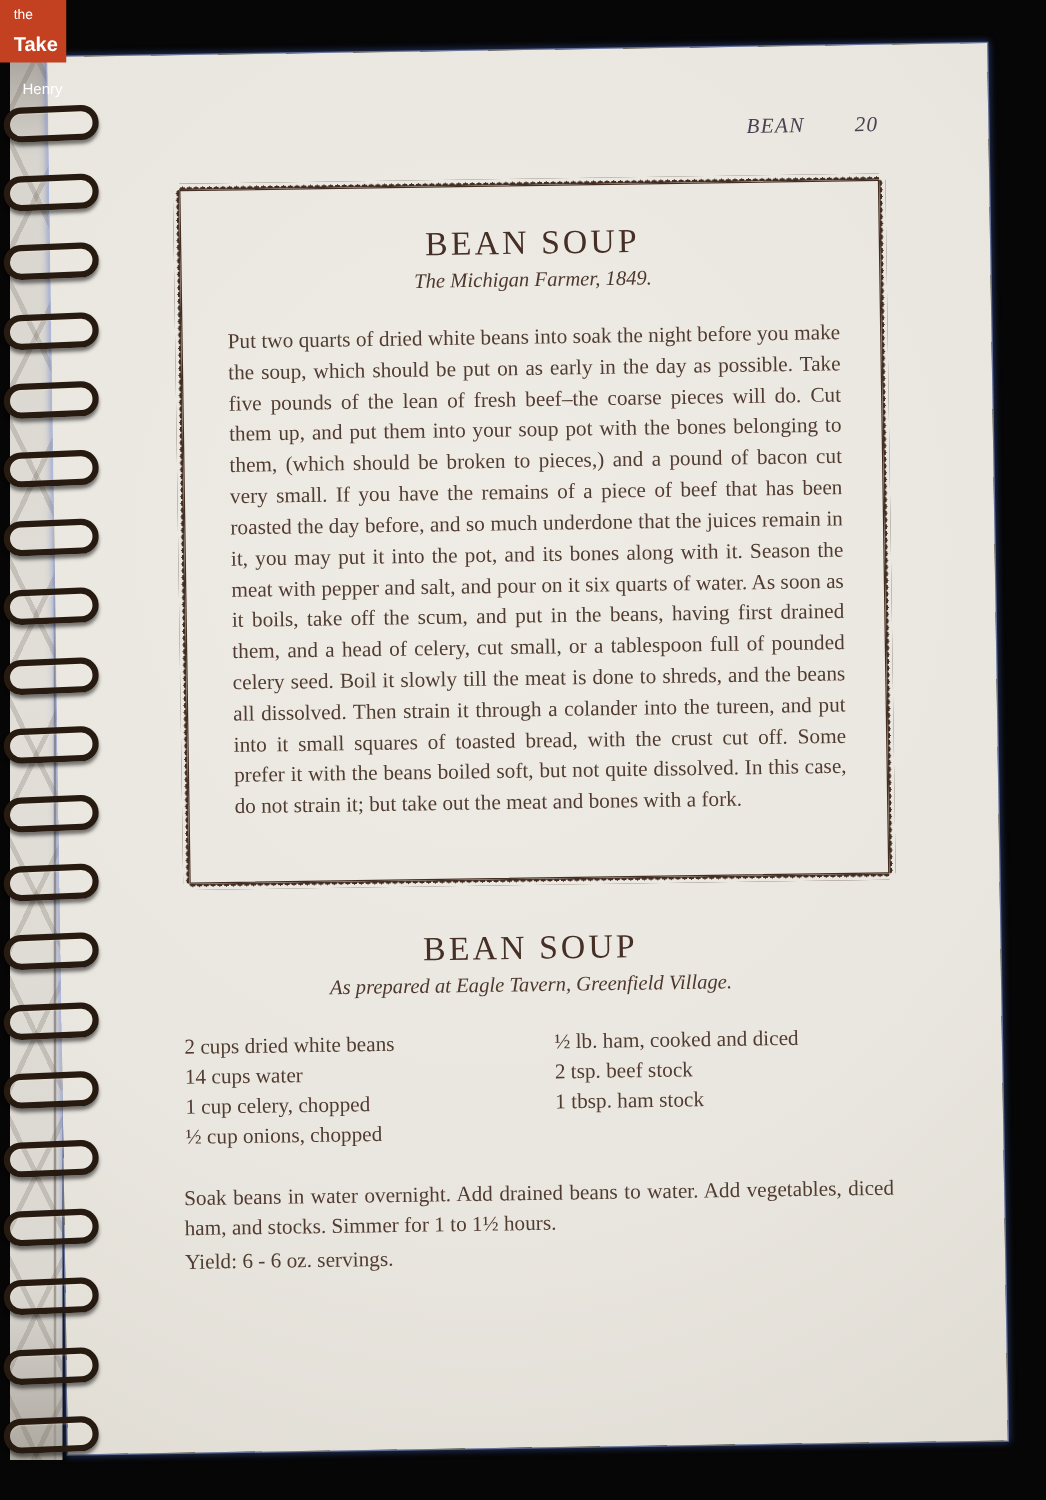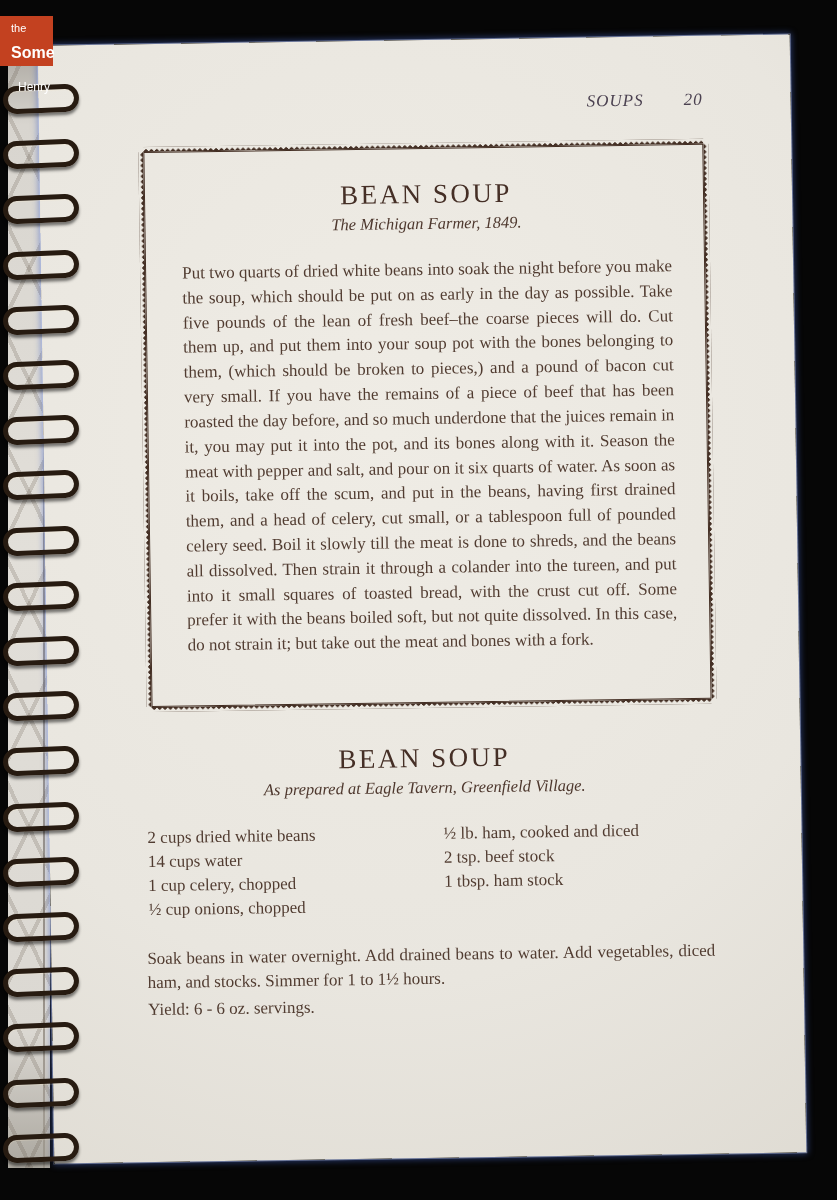--- a/index.html
+++ b/index.html
@@ -86,38 +86,38 @@
   .spine{position:absolute;left:3px;top:85px;width:92px;height:1090px;z-index:6;}
   .coil{
     position:absolute;left:0;width:76px;height:28px;box-sizing:border-box;
     border:5.5px solid #271b11;border-radius:14px;
     transform:rotate(-2.2deg);
     box-shadow:0 3px 3px rgba(0,0,0,0.5), inset 0 1px 1px rgba(255,240,210,0.28);
   }
 
   
   .logo{
-    position:absolute;left:0;top:16px;width:53px;height:50px;z-index:10;
+    position:absolute;left:0;top:0;width:53px;height:50px;z-index:10;
     color:#fff;font-family:"Liberation Sans", sans-serif;
   }
   .logo-the{position:absolute;left:11px;top:6px;font-size:11px;font-weight:normal;}
   .logo-henry{position:absolute;left:18px;top:16px;font-size:12px;font-weight:normal;margin-top:48px;}
   .logo-ford{position:absolute;left:11px;top:28px;font-size:16px;font-weight:bold;}
 </style>
 </head>
 <body style="background: rgb(6, 6, 6);">
 
 <div class="stack-edge"></div>
 <div class="seam-line"></div>
 
 <div class="page">
   <div class="page-inner">
 
     <div class="running-head">
-      <span>SOUPS</span>
+      <span>BEAN</span>
       <span>20</span>
     </div>
 
     <div class="recipe-frame">
       <div class="sc sc-t"></div>
       <div class="sc sc-b"></div>
       <div class="sc sc-l"></div>
       <div class="sc sc-r"></div>
 
       <h1 class="recipe-title">BEAN SOUP</h1>
@@ -169,14 +169,14 @@
     <div class="coil" style="top: 828px;"></div>
     <div class="coil" style="top: 883.2px;"></div>
     <div class="coil" style="top: 938.4px;"></div>
     <div class="coil" style="top: 993.6px;"></div>
     <div class="coil" style="top: 1048.8px;"></div>
   </div>
 
 <div class="logo" style="background: rgb(195, 65, 32);">
   <span class="logo-the">the</span>
   <span class="logo-henry">Henry</span>
-  <span class="logo-ford">Some</span>
+  <span class="logo-ford">Take</span>
 </div>
 
 </body></html>

